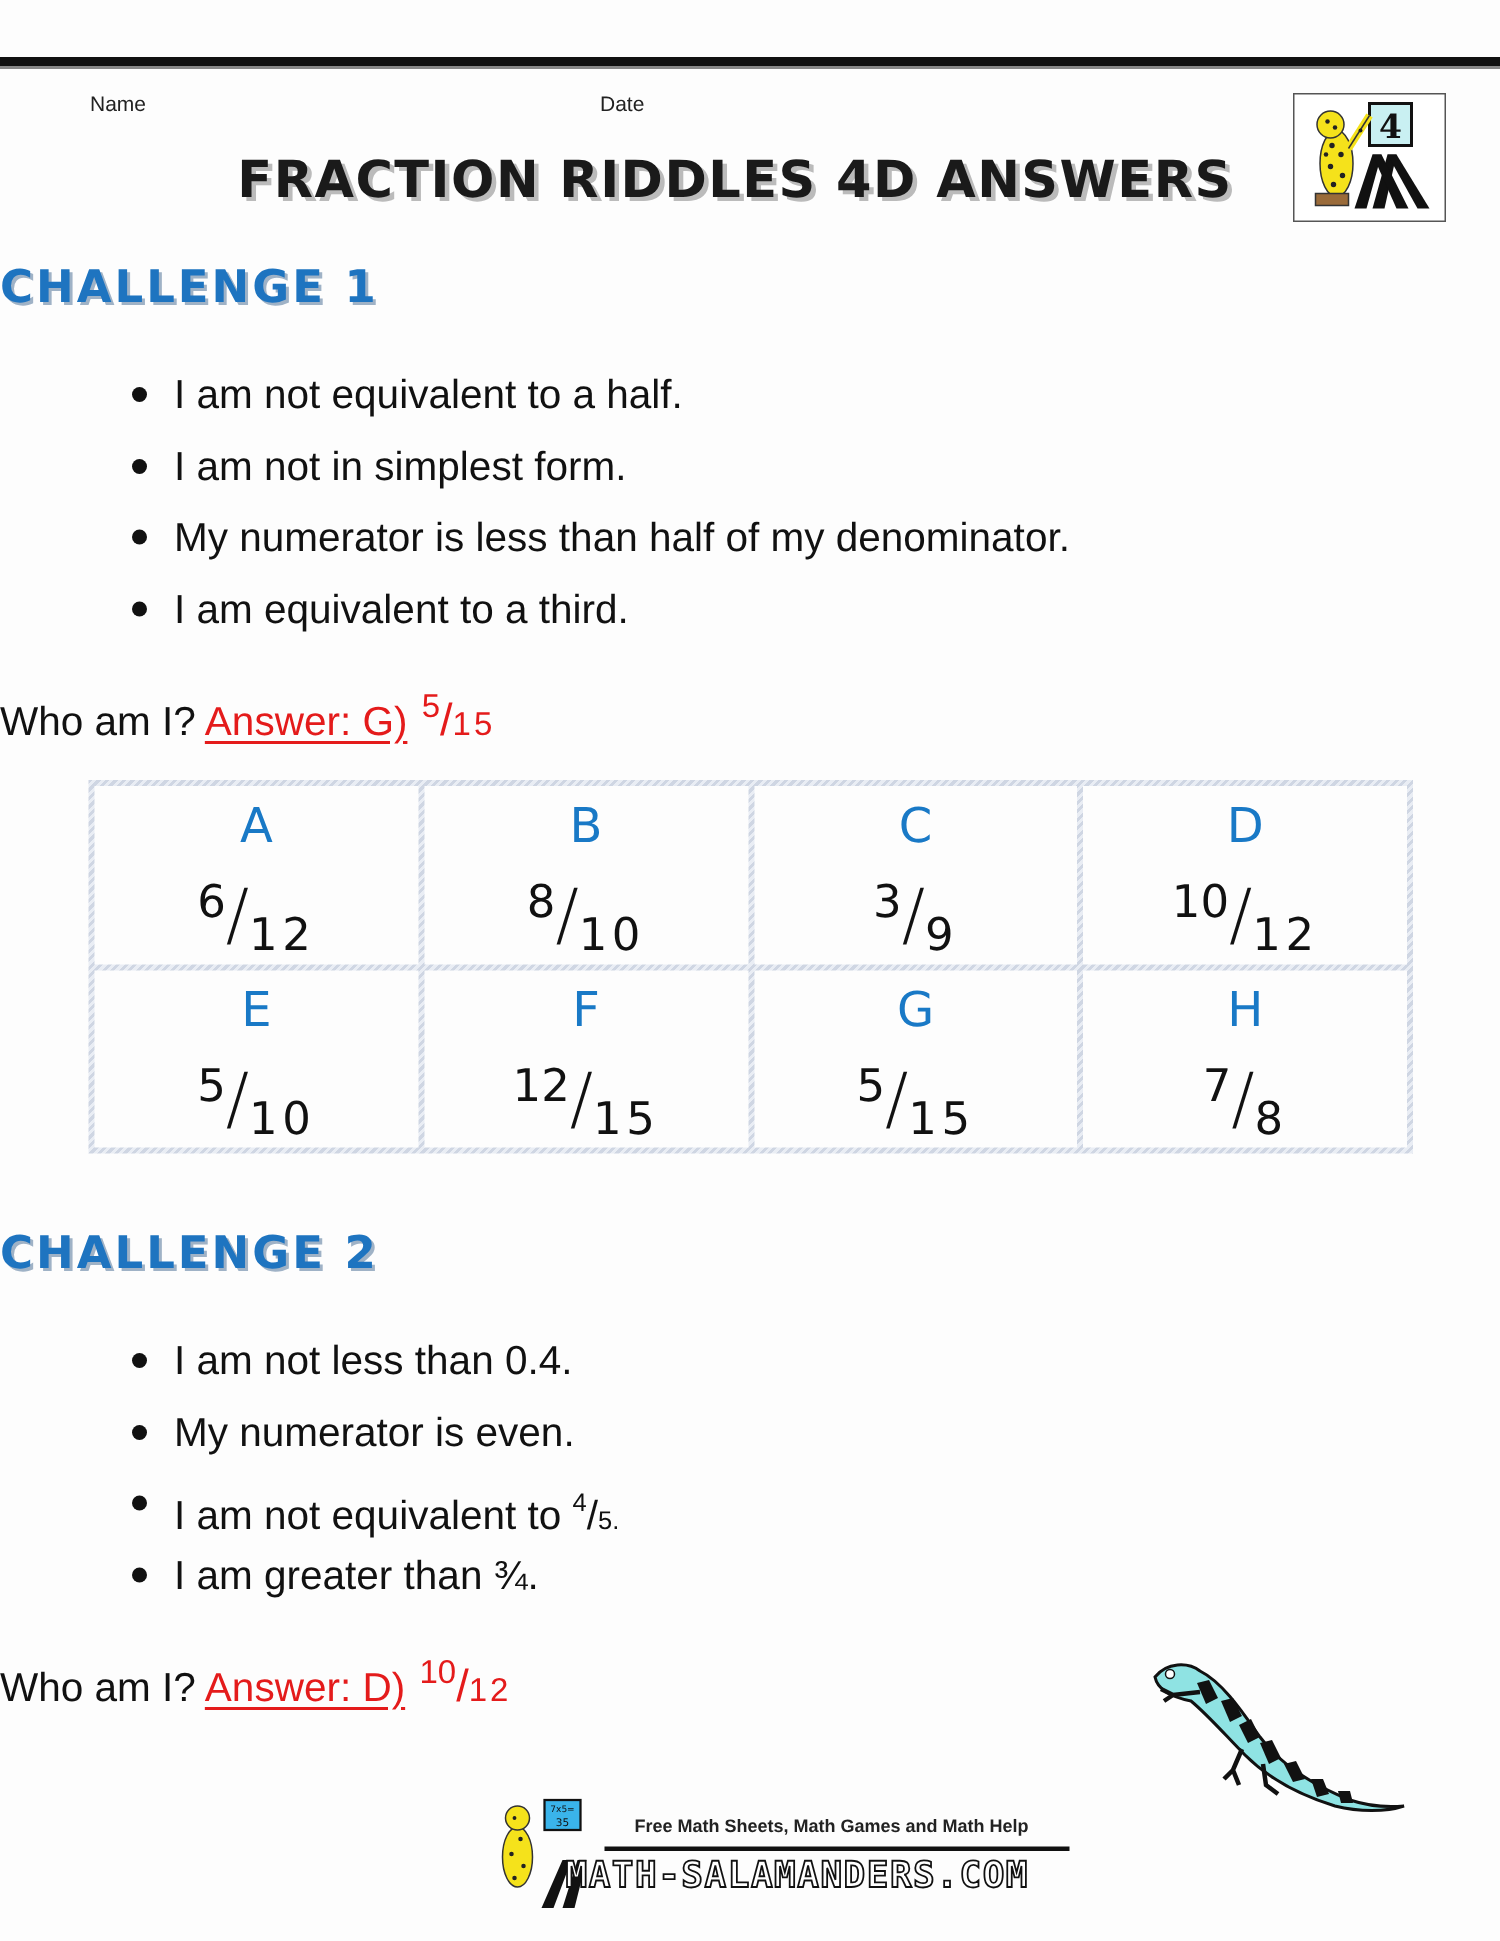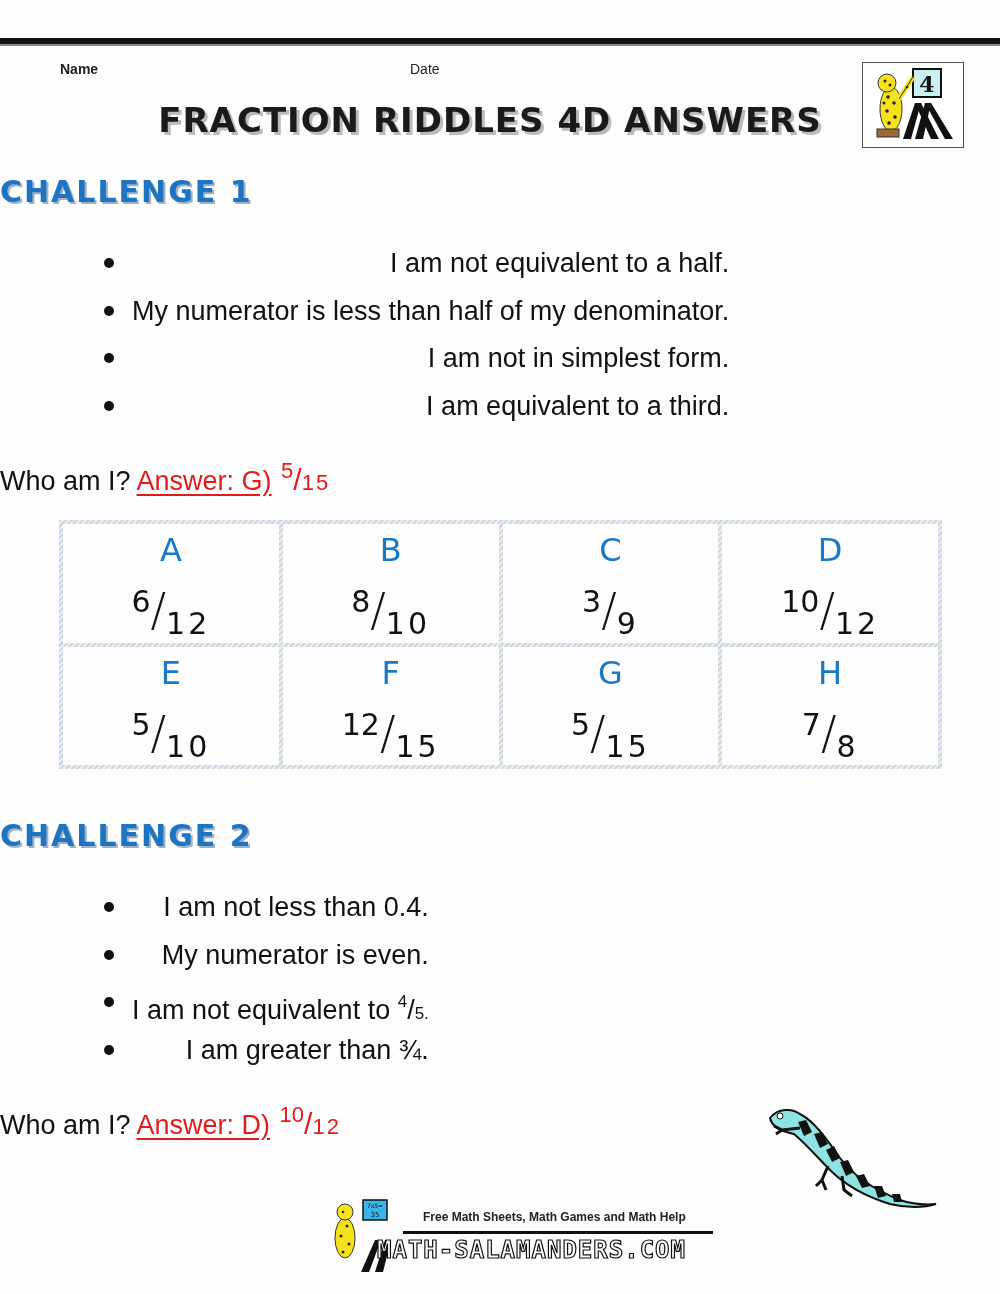--- a/index.html
+++ b/index.html
@@ -3,22 +3,22 @@
 <meta charset="utf-8">
 <style>
   * { box-sizing: border-box; margin: 0; padding: 0; }
   html, body { width: 1000px; height: 1294px; background: #fdfdfd; overflow: hidden; }
   body { position: relative; font-family: "DejaVu Sans", sans-serif; color: #111; }
 
   .top-rule { position: absolute; left: 0; top: 38px; width: 1000px; height: 6px; background: #111; }
   .top-rule-shadow { position: absolute; left: 0; top: 44px; width: 1000px; height: 2px; background: #888; }
 
   .field-label { position: absolute; top: 61px; font-size: 14px; font-family: "Liberation Sans", sans-serif; color: #222; }
-  .name-label { left: 60px; font-weight: bold; }
-  .date-label { left: 410px; }
+  .name-label { left: 60px; }
+  .date-label { left: 400px; }
 
   .title {
     position: absolute; left: 0; width: 1000px; top: 100px; text-align: center;
     font-family: "DejaVu Sans", sans-serif; font-weight: bold; font-size: 34px; letter-spacing: 1px;
     color: #1a1a1a; text-shadow: 3px 3px 0 #bbb;
     padding-right: 20px;
   }
 
   .logo-box {
     position: absolute; left: 862px; top: 62px; width: 102px; height: 86px;
@@ -27,21 +27,21 @@
 
   .challenge-heading {
     position: absolute; left: 0; width: 1000px; 
     font-family: "DejaVu Sans", sans-serif; font-weight: bold; font-size: 30px;
     color: #1e74c0; letter-spacing: 2px;
     text-shadow: 2px 2px 0 #9fb2c6;
   }
   .ch1 { top: 174px; }
   .ch2 { top: 818px; }
 
-  .clue-list { position: absolute; left: 104px; list-style: none; text-align: right; }
+  .clue-list { position: absolute; left: 88px; list-style: none; }
   .clue-list li {
     position: relative; padding-left: 28px; height: 47.5px;
     font-family: "Liberation Sans", sans-serif; font-size: 27px; line-height: 34px; color: #111;
   }
   .clue-list li .bullet {
     position: absolute; left: 0; top: 12px; width: 10px; height: 10px; border-radius: 50%; background: #111;
   }
   .list1 { top: 246px; }
   .list2 { top: 890px; }
 
@@ -132,22 +132,22 @@
         <circle cx="44" cy="24" r="1.3"></circle>
     </g>
     <rect x="14" y="66" width="22" height="8" fill="#9a6b3a" stroke="#333" stroke-width="1"></rect>
   </svg>
 </div>
 
 <h2 class="challenge-heading ch1">CHALLENGE 1</h2>
 
 <ul class="clue-list list1">
   <li><span class="bullet"></span><span>I am not equivalent to a half.</span></li>
+  <li><span class="bullet"></span><span>I am not in simplest form.</span></li>
   <li><span class="bullet"></span><span>My numerator is less than half of my denominator.</span></li>
-  <li><span class="bullet"></span><span>I am not in simplest form.</span></li>
   <li><span class="bullet"></span><span>I am equivalent to a third.</span></li>
 </ul>
 
 <div class="riddle-line r1">
   <span>Who am I?</span>
   <span class="answer answer-link">Answer: G)</span>
   <span class="answer answer-frac"><span class="num">5</span><span class="slash">/</span><span class="den">15</span></span>
 </div>
 
 <div class="grid">

